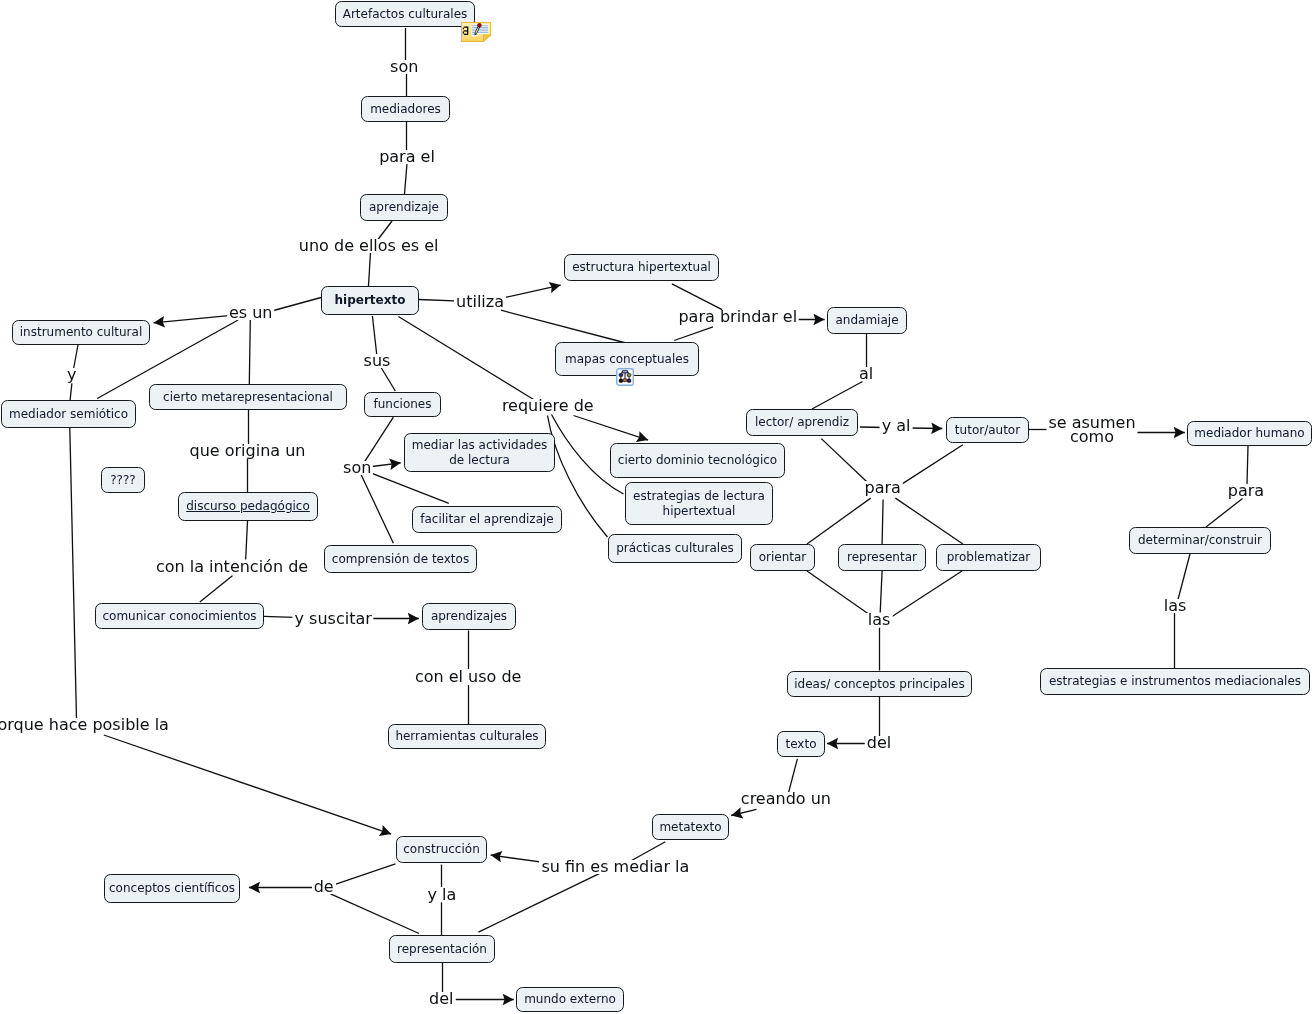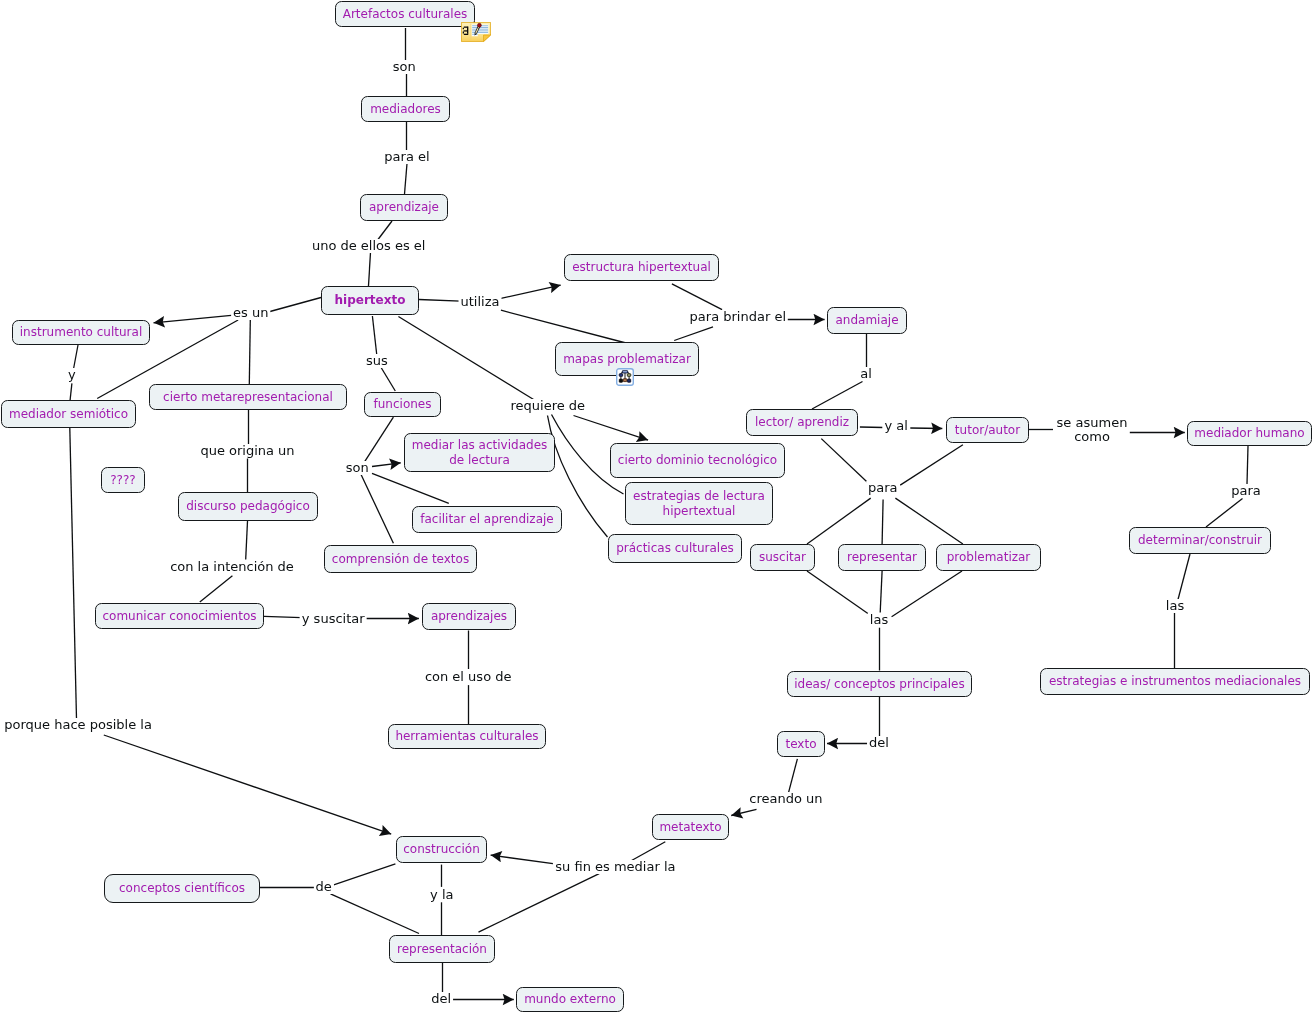--- a/index.html
+++ b/index.html
@@ -3,26 +3,26 @@
 <meta charset="utf-8">
 <title>concept map</title>
 <style>
   html{background:#ffffff;}
   body{margin:0;padding:0;background:#ffffff;filter:opacity(0.999);}
   #canvas{position:relative;width:1315px;height:1014px;background:#ffffff;overflow:hidden;
           font-family:"DejaVu Sans",sans-serif;-webkit-font-smoothing:antialiased;
           }
   #edge-layer{position:absolute;left:0;top:0;width:1315px;height:1014px;pointer-events:none;}
   .node{position:absolute;box-sizing:border-box;background:#ecf2f4;border:1.25px solid #16191b;
-        border-radius:6.5px;color:#a21caf;font-size:12px;line-height:14.5px;
+        border-radius:6.5px;color:#0f172a;font-size:12px;line-height:14.5px;
         display:flex;flex-direction:column;align-items:center;justify-content:center;
         text-align:center;white-space:nowrap;}
   .node.bold{font-weight:bold;}
   .node .ln{display:block;}
-  .link-label{position:absolute;color:#0c1012;font-size:13px;line-height:14px;
+  .link-label{position:absolute;color:#0c1012;font-size:16px;line-height:14px;
               text-align:center;white-space:nowrap;transform:translate(-50%,-50%);
               background:#ffffff;padding:0 2px;}
   .icon{position:absolute;}
 </style>
 </head>
 <body>
 
 <div id="canvas">
 
   <svg id="edge-layer" viewBox="0 0 1315 1014" width="1315" height="1014" xmlns="http://www.w3.org/2000/svg">
@@ -124,21 +124,21 @@
       </div>
       <div class="node" style="left: 1px; top: 400px; width: 135px; height: 28px;">
         <span class="ln">mediador semiótico</span>
       </div>
       <div class="node" style="left: 149px; top: 384px; width: 198px; height: 26px;">
         <span class="ln">cierto metarepresentacional</span>
       </div>
       <div class="node" style="left: 101px; top: 467px; width: 44px; height: 26px;">
         <span class="ln">????</span>
       </div>
-      <div class="node" style="left: 178px; top: 492px; width: 140px; height: 29px;">
+      <div class="node" style="left: 178px; top: 492px; width: 140px; height: 29px; text-decoration: underline;">
         <span class="ln">discurso pedagógico</span>
       </div>
       <div class="node" style="left: 95px; top: 603px; width: 169px; height: 26px;">
         <span class="ln">comunicar conocimientos</span>
       </div>
       <div class="node" style="left: 364px; top: 392px; width: 77px; height: 25px;">
         <span class="ln">funciones</span>
       </div>
       <div class="node" style="left: 404px; top: 433px; width: 151px; height: 39px;">
         <span class="ln">mediar las actividades</span>
@@ -153,21 +153,21 @@
       <div class="node" style="left: 422px; top: 603px; width: 94px; height: 27px;">
         <span class="ln">aprendizajes</span>
       </div>
       <div class="node" style="left: 388px; top: 724px; width: 158px; height: 25px; text-align: center;">
         <span class="ln">herramientas culturales</span>
       </div>
       <div class="node" style="left: 564px; top: 254px; width: 155px; height: 27px;">
         <span class="ln">estructura hipertextual</span>
       </div>
       <div class="node" style="left: 555px; top: 342px; width: 144px; height: 34px;">
-        <span class="ln">mapas problematizar</span>
+        <span class="ln">mapas conceptuales</span>
       </div>
       <div class="node" style="left: 610px; top: 443px; width: 175px; height: 35px;">
         <span class="ln">cierto dominio tecnológico</span>
       </div>
       <div class="node" style="left: 625px; top: 482px; width: 148px; height: 43px;">
         <span class="ln">estrategias de lectura</span>
         <span class="ln">hipertextual</span>
       </div>
       <div class="node" style="left: 608px; top: 534px; width: 134px; height: 29px;">
         <span class="ln">prácticas culturales</span>
@@ -184,41 +184,41 @@
       <div class="node" style="left: 1187px; top: 421px; width: 125px; height: 25px;">
         <span class="ln">mediador humano</span>
       </div>
       <div class="node" style="left: 1129px; top: 527px; width: 142px; height: 27px;">
         <span class="ln">determinar/construir</span>
       </div>
       <div class="node" style="left: 1040px; top: 668px; width: 270px; height: 27px;">
         <span class="ln">estrategias e instrumentos mediacionales</span>
       </div>
       <div class="node" style="left: 750px; top: 544px; width: 65px; height: 27px;">
-        <span class="ln">suscitar</span>
+        <span class="ln">orientar</span>
       </div>
       <div class="node" style="left: 838px; top: 544px; width: 88px; height: 27px;">
         <span class="ln">representar</span>
       </div>
       <div class="node" style="left: 936px; top: 544px; width: 105px; height: 27px;">
         <span class="ln">problematizar</span>
       </div>
       <div class="node" style="left: 787px; top: 671px; width: 185px; height: 26px;">
         <span class="ln">ideas/ conceptos principales</span>
       </div>
       <div class="node" style="left: 777px; top: 731px; width: 48px; height: 26px;">
         <span class="ln">texto</span>
       </div>
       <div class="node" style="left: 652px; top: 814px; width: 77px; height: 26px;">
         <span class="ln">metatexto</span>
       </div>
       <div class="node" style="left: 396px; top: 836px; width: 91px; height: 27px;">
         <span class="ln">construcción</span>
       </div>
-      <div class="node" style="left: 104px; top: 874px; width: 156px; height: 29px; border-radius: 9px;">
+      <div class="node" style="left: 104px; top: 874px; width: 136px; height: 29px;">
         <span class="ln">conceptos científicos</span>
       </div>
       <div class="node" style="left: 389px; top: 935px; width: 106px; height: 28px;">
         <span class="ln">representación</span>
       </div>
       <div class="node" style="left: 516px; top: 987px; width: 108px; height: 25px;">
         <span class="ln">mundo externo</span>
       </div>
     </div>
   <div id="labels">

